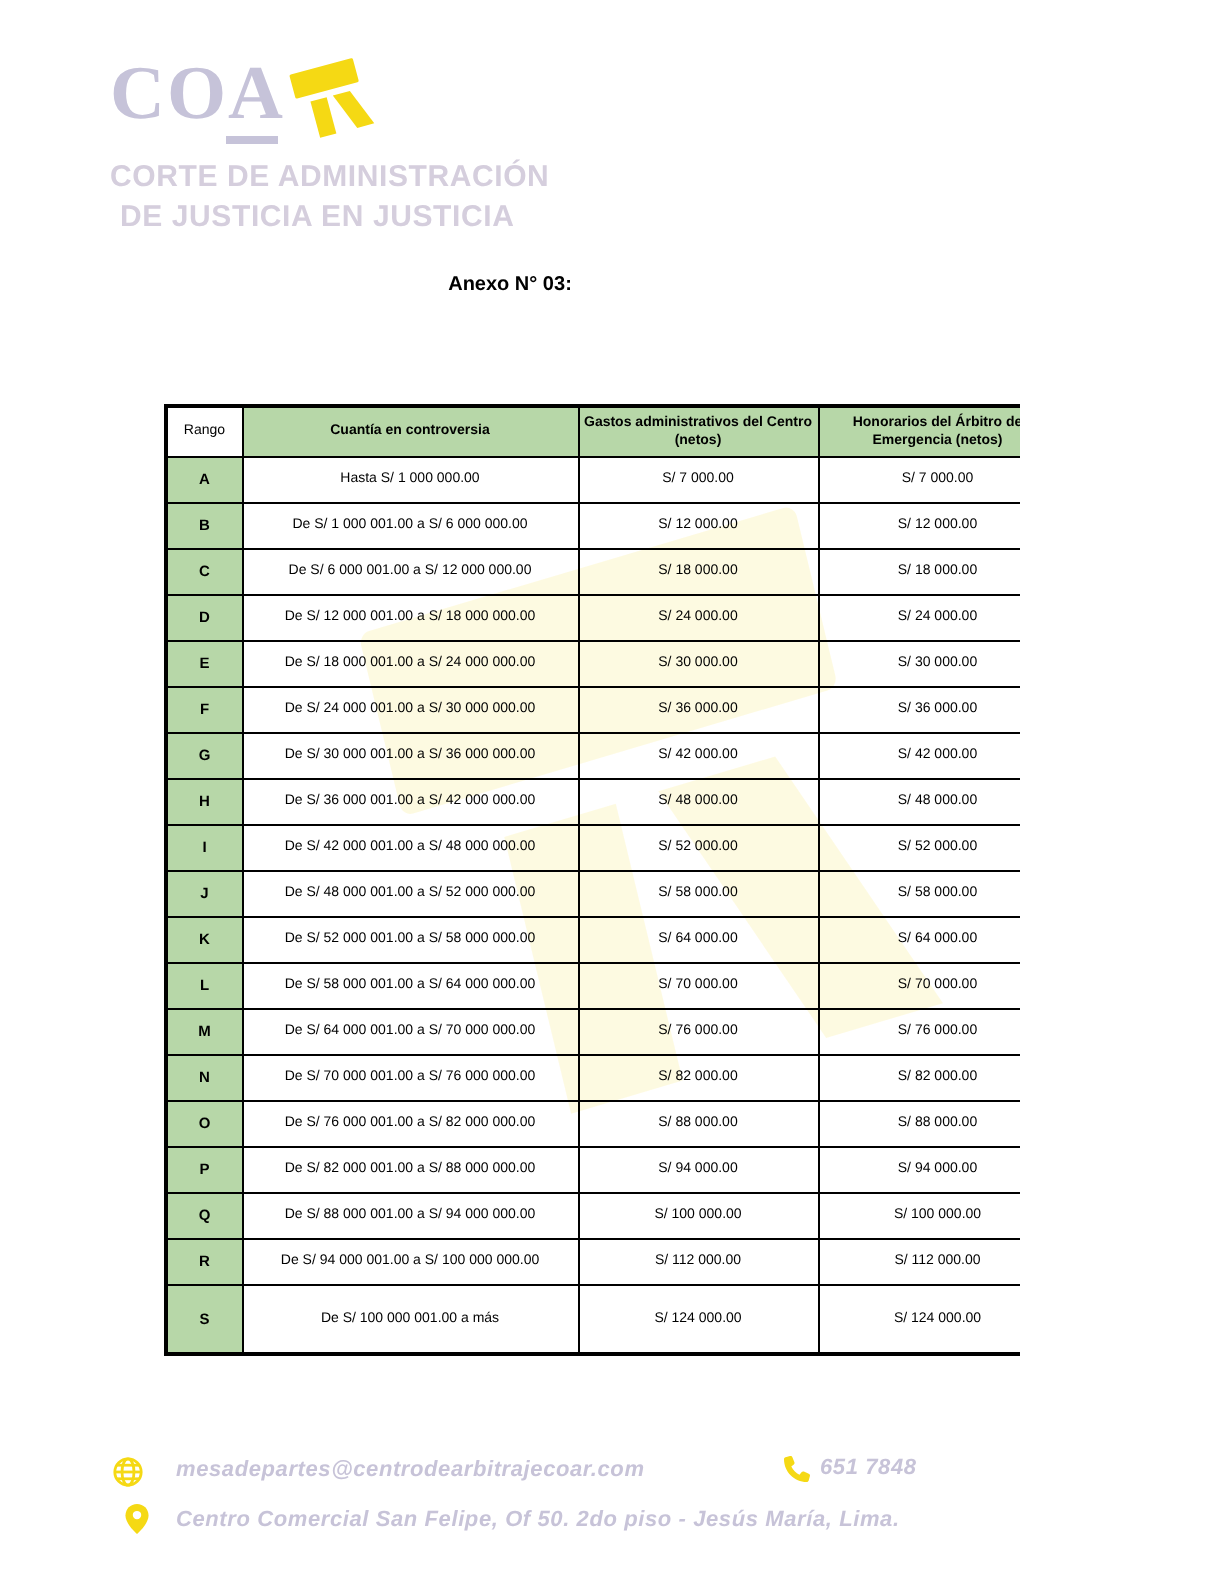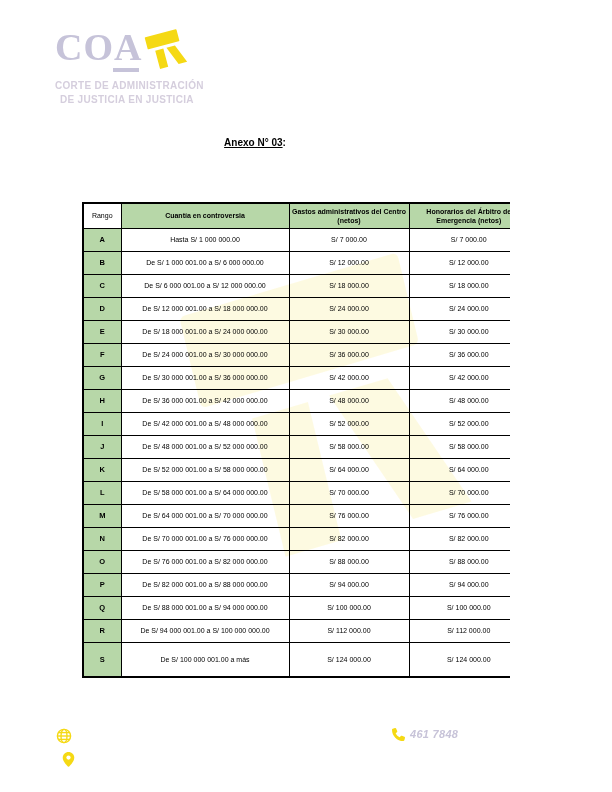--- a/index.html
+++ b/index.html
@@ -15,32 +15,32 @@
   
   .logo{position:absolute;left:55px;top:28px;}
   .logo-row{display:flex;align-items:flex-start;position:relative;}
   .logo-coa{
     font-family:"Liberation Serif",serif;
     font-weight:bold;font-size:38px;line-height:1;
     color:#c6c3d9;letter-spacing:1px;
   }
   .logo-r-svg{width:40px;height:42px;margin-left:2px;margin-top:0px;overflow:visible;}
   .logo-a-base{position:absolute;left:58px;top:40px;width:26px;height:4px;background:#c6c3d9;}
-  .tagline{margin-top:9px;font-size:10px;font-weight:bold;color:#d5cedd;letter-spacing:.3px;line-height:1.35;}
+  .tagline{margin-top:9px;font-size:15px;font-weight:bold;color:#d5cedd;letter-spacing:.3px;line-height:1.35;}
   .tagline-l2{padding-left:5px;}
 
   
   .watermark{position:absolute;left:175px;top:245px;width:275px;height:320px;opacity:.12;overflow:visible;}
 
   
   .doc-title{
     position:absolute;left:0;right:0;top:137px;margin:0;
     text-align:center;font-size:10px;font-weight:bold;
   }
-  .doc-title .u{text-decoration:underline;}
+  .doc-title .u{}
   .intro{
     position:absolute;left:88px;top:158px;width:436px;margin:0;
     font-size:9.5px;font-weight:bold;line-height:1.4;
   }
 
   
   table.fees{
     position:absolute;left:82px;top:202px;width:446px;
     border-collapse:collapse;table-layout:fixed;
     border:2px solid #000;
@@ -245,29 +245,31 @@
 
   <svg class="icon globe-icon" viewBox="0 0 16 16">
     <g fill="none" stroke="#f5d914" stroke-width="1.4">
       <circle cx="8" cy="8" r="6.6"></circle>
       <ellipse cx="8" cy="8" rx="3" ry="6.6"></ellipse>
       <line x1="1.4" y1="8" x2="14.6" y2="8"></line>
       <line x1="2.4" y1="4.6" x2="13.6" y2="4.6"></line>
       <line x1="2.4" y1="11.4" x2="13.6" y2="11.4"></line>
     </g>
   </svg>
+  <span class="f-item f-email">mesadepartes@centrodearbitrajecoar.com</span>
 
   <svg class="icon phone-icon" viewBox="0 0 512 512">
     <path fill="#f5d914" d="M164.9 24.6c-7.7-18.6-28-28.5-47.4-23.2l-88 24C12.1 30.2 0 46 0 64c0 247.4 200.6 448 448 448 18 0 33.8-12.1 38.6-29.5l24-88c5.3-19.4-4.6-39.7-23.2-47.4l-96-40c-16.3-6.8-35.2-2.1-46.3 11.6L304.7 368c-70.4-33.3-127.4-90.3-160.7-160.7l49.3-40.3c13.7-11.1 18.4-30 11.6-46.3l-40-96z"></path>
   </svg>
-  <span class="f-item f-phone">461 7848</span>
+  <span class="f-item f-phone">651 7848</span>
 
   <svg class="icon pin-icon" viewBox="0 0 16 20">
     <path fill="#f5d914" d="M8 .8C4 .8.9 3.9.9 7.9c0 5.3 7.1 11.3 7.1 11.3s7.1-6 7.1-11.3C15.1 3.9 12 .8 8 .8z"></path>
     <circle fill="#ffffff" cx="8" cy="7.6" r="2.6"></circle>
   </svg>
+  <span class="f-item f-address">Centro Comercial San Felipe, Of 50. 2do piso - Jesús María, Lima.</span>
 
   <svg class="corner-svg" viewBox="0 0 54 56">
     <path fill="#f5d914" d="M6 16 a13 13 0 0 1 0 26 z"></path>
     <path fill="#f5d914" d="M22 2 a24 24 0 0 1 0 48 z"></path>
   </svg>
 
 </div>
 
 </body></html>

